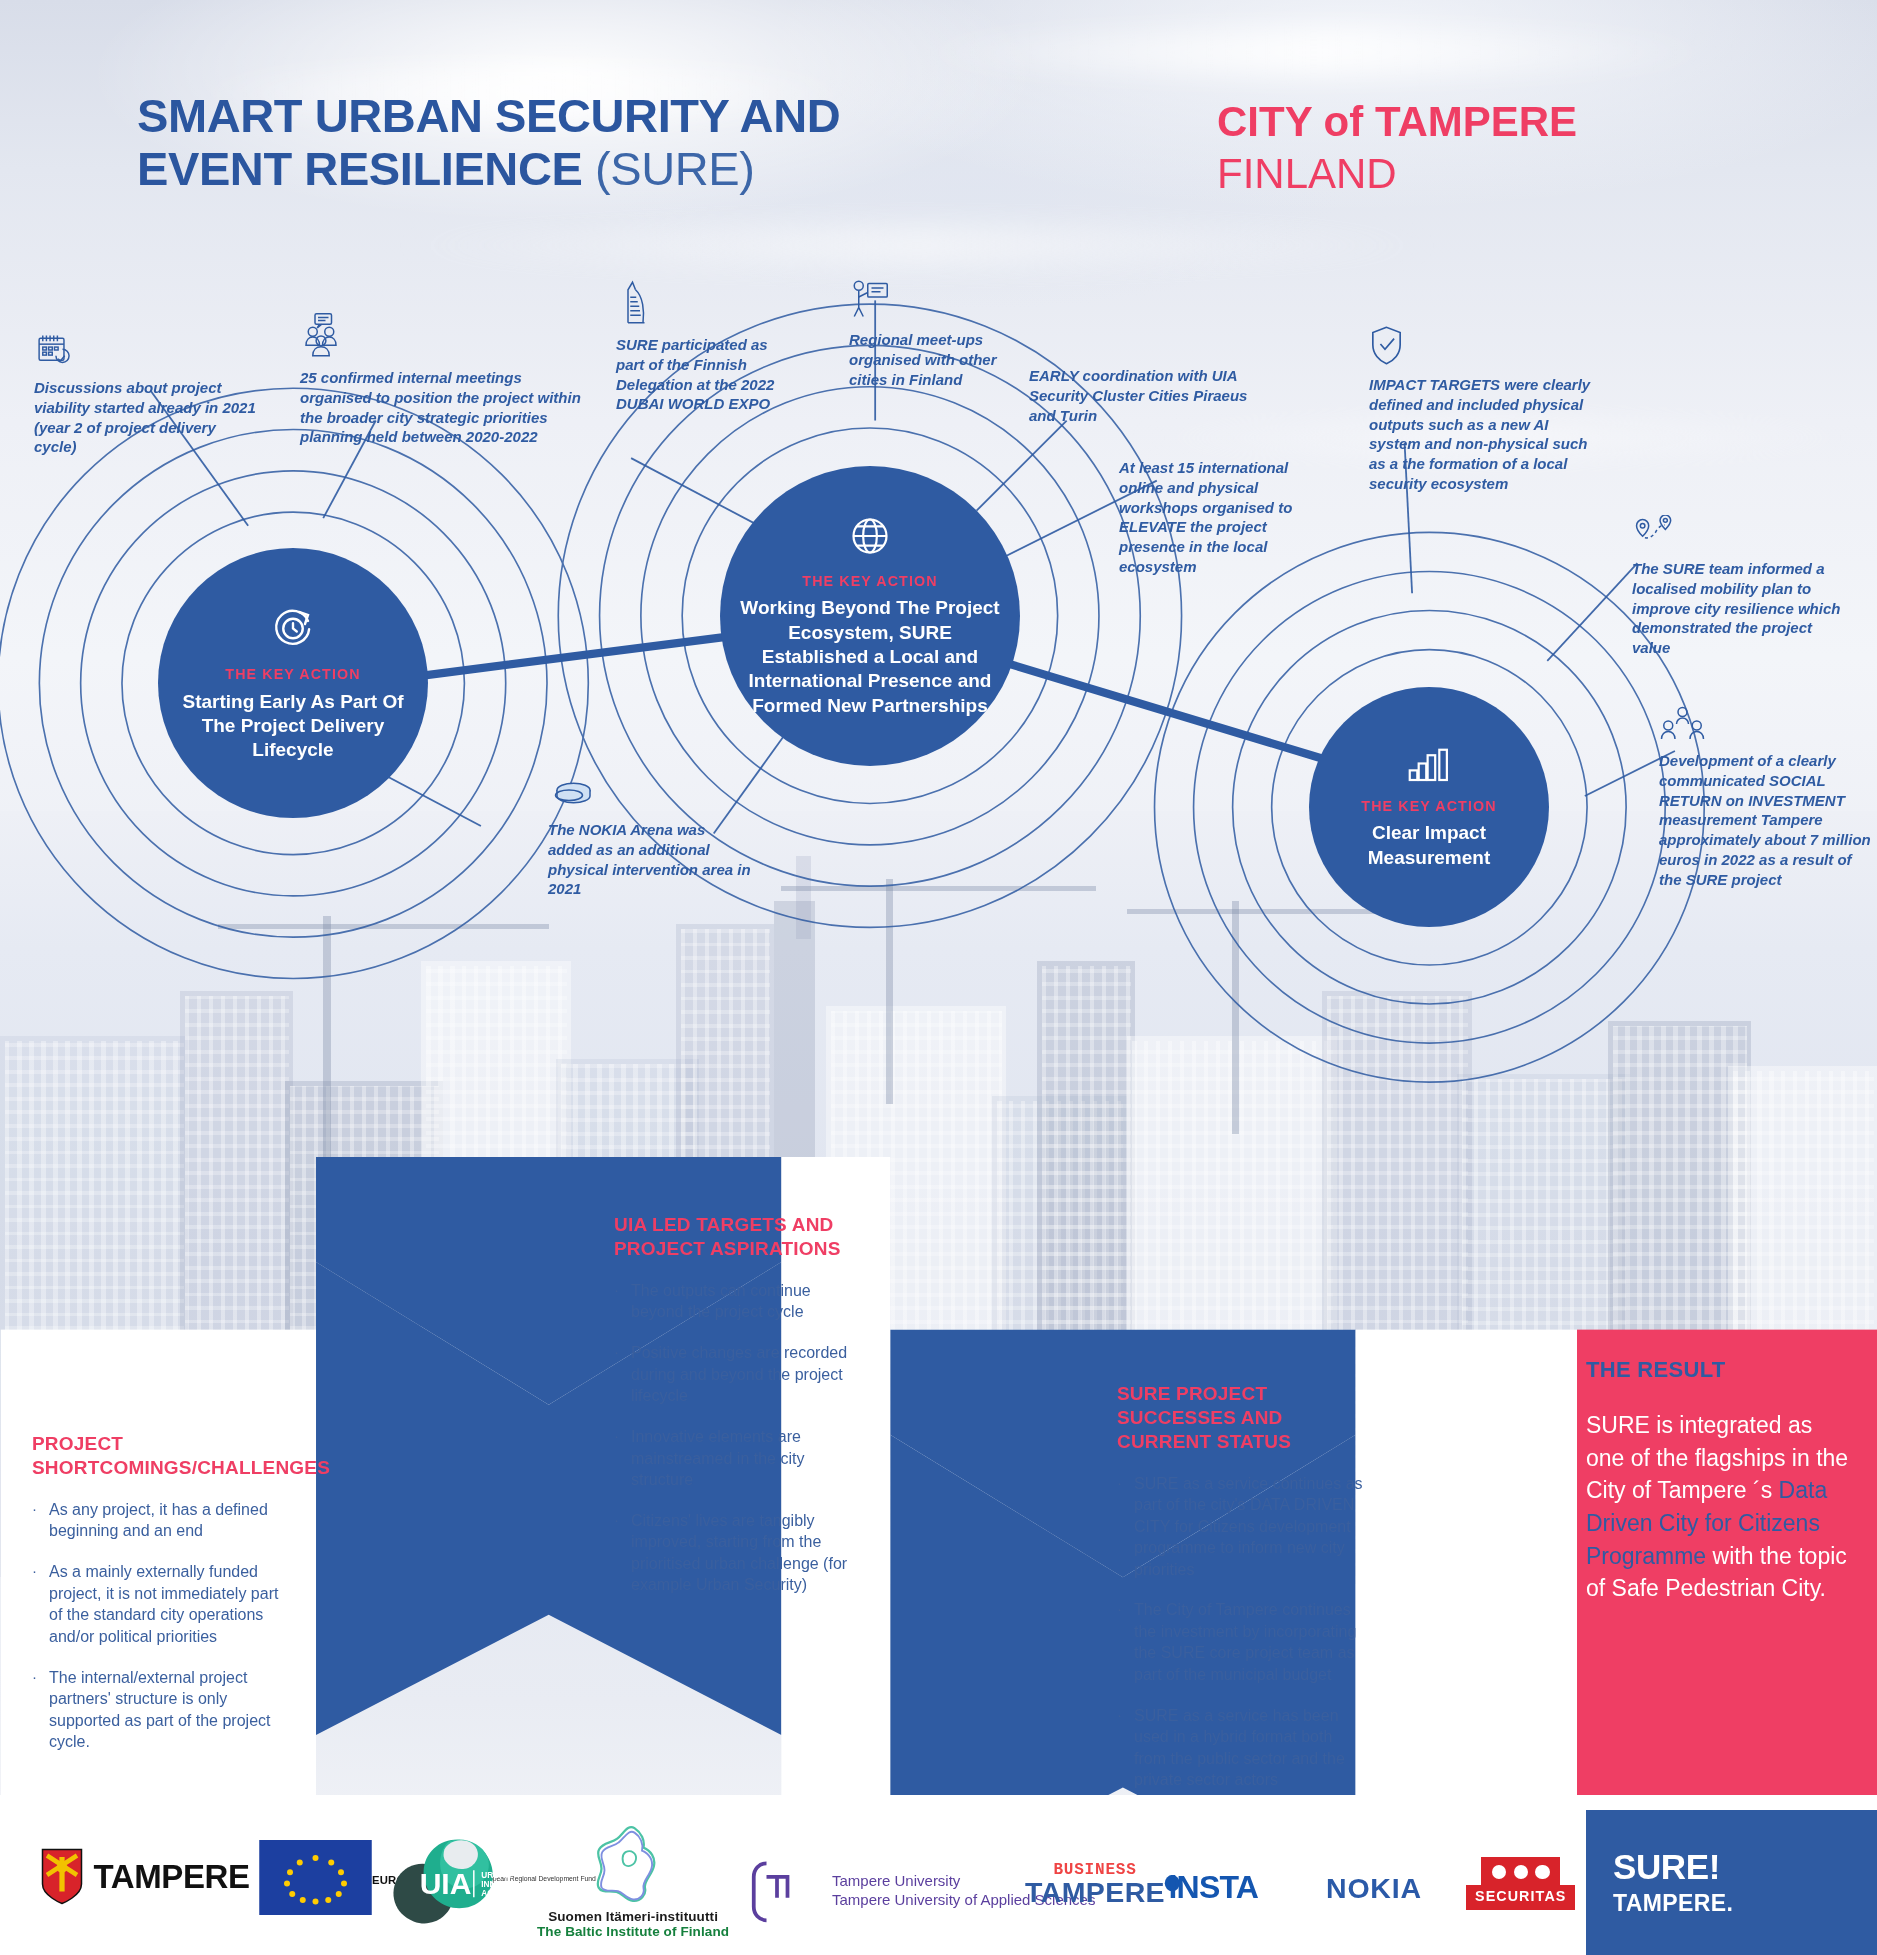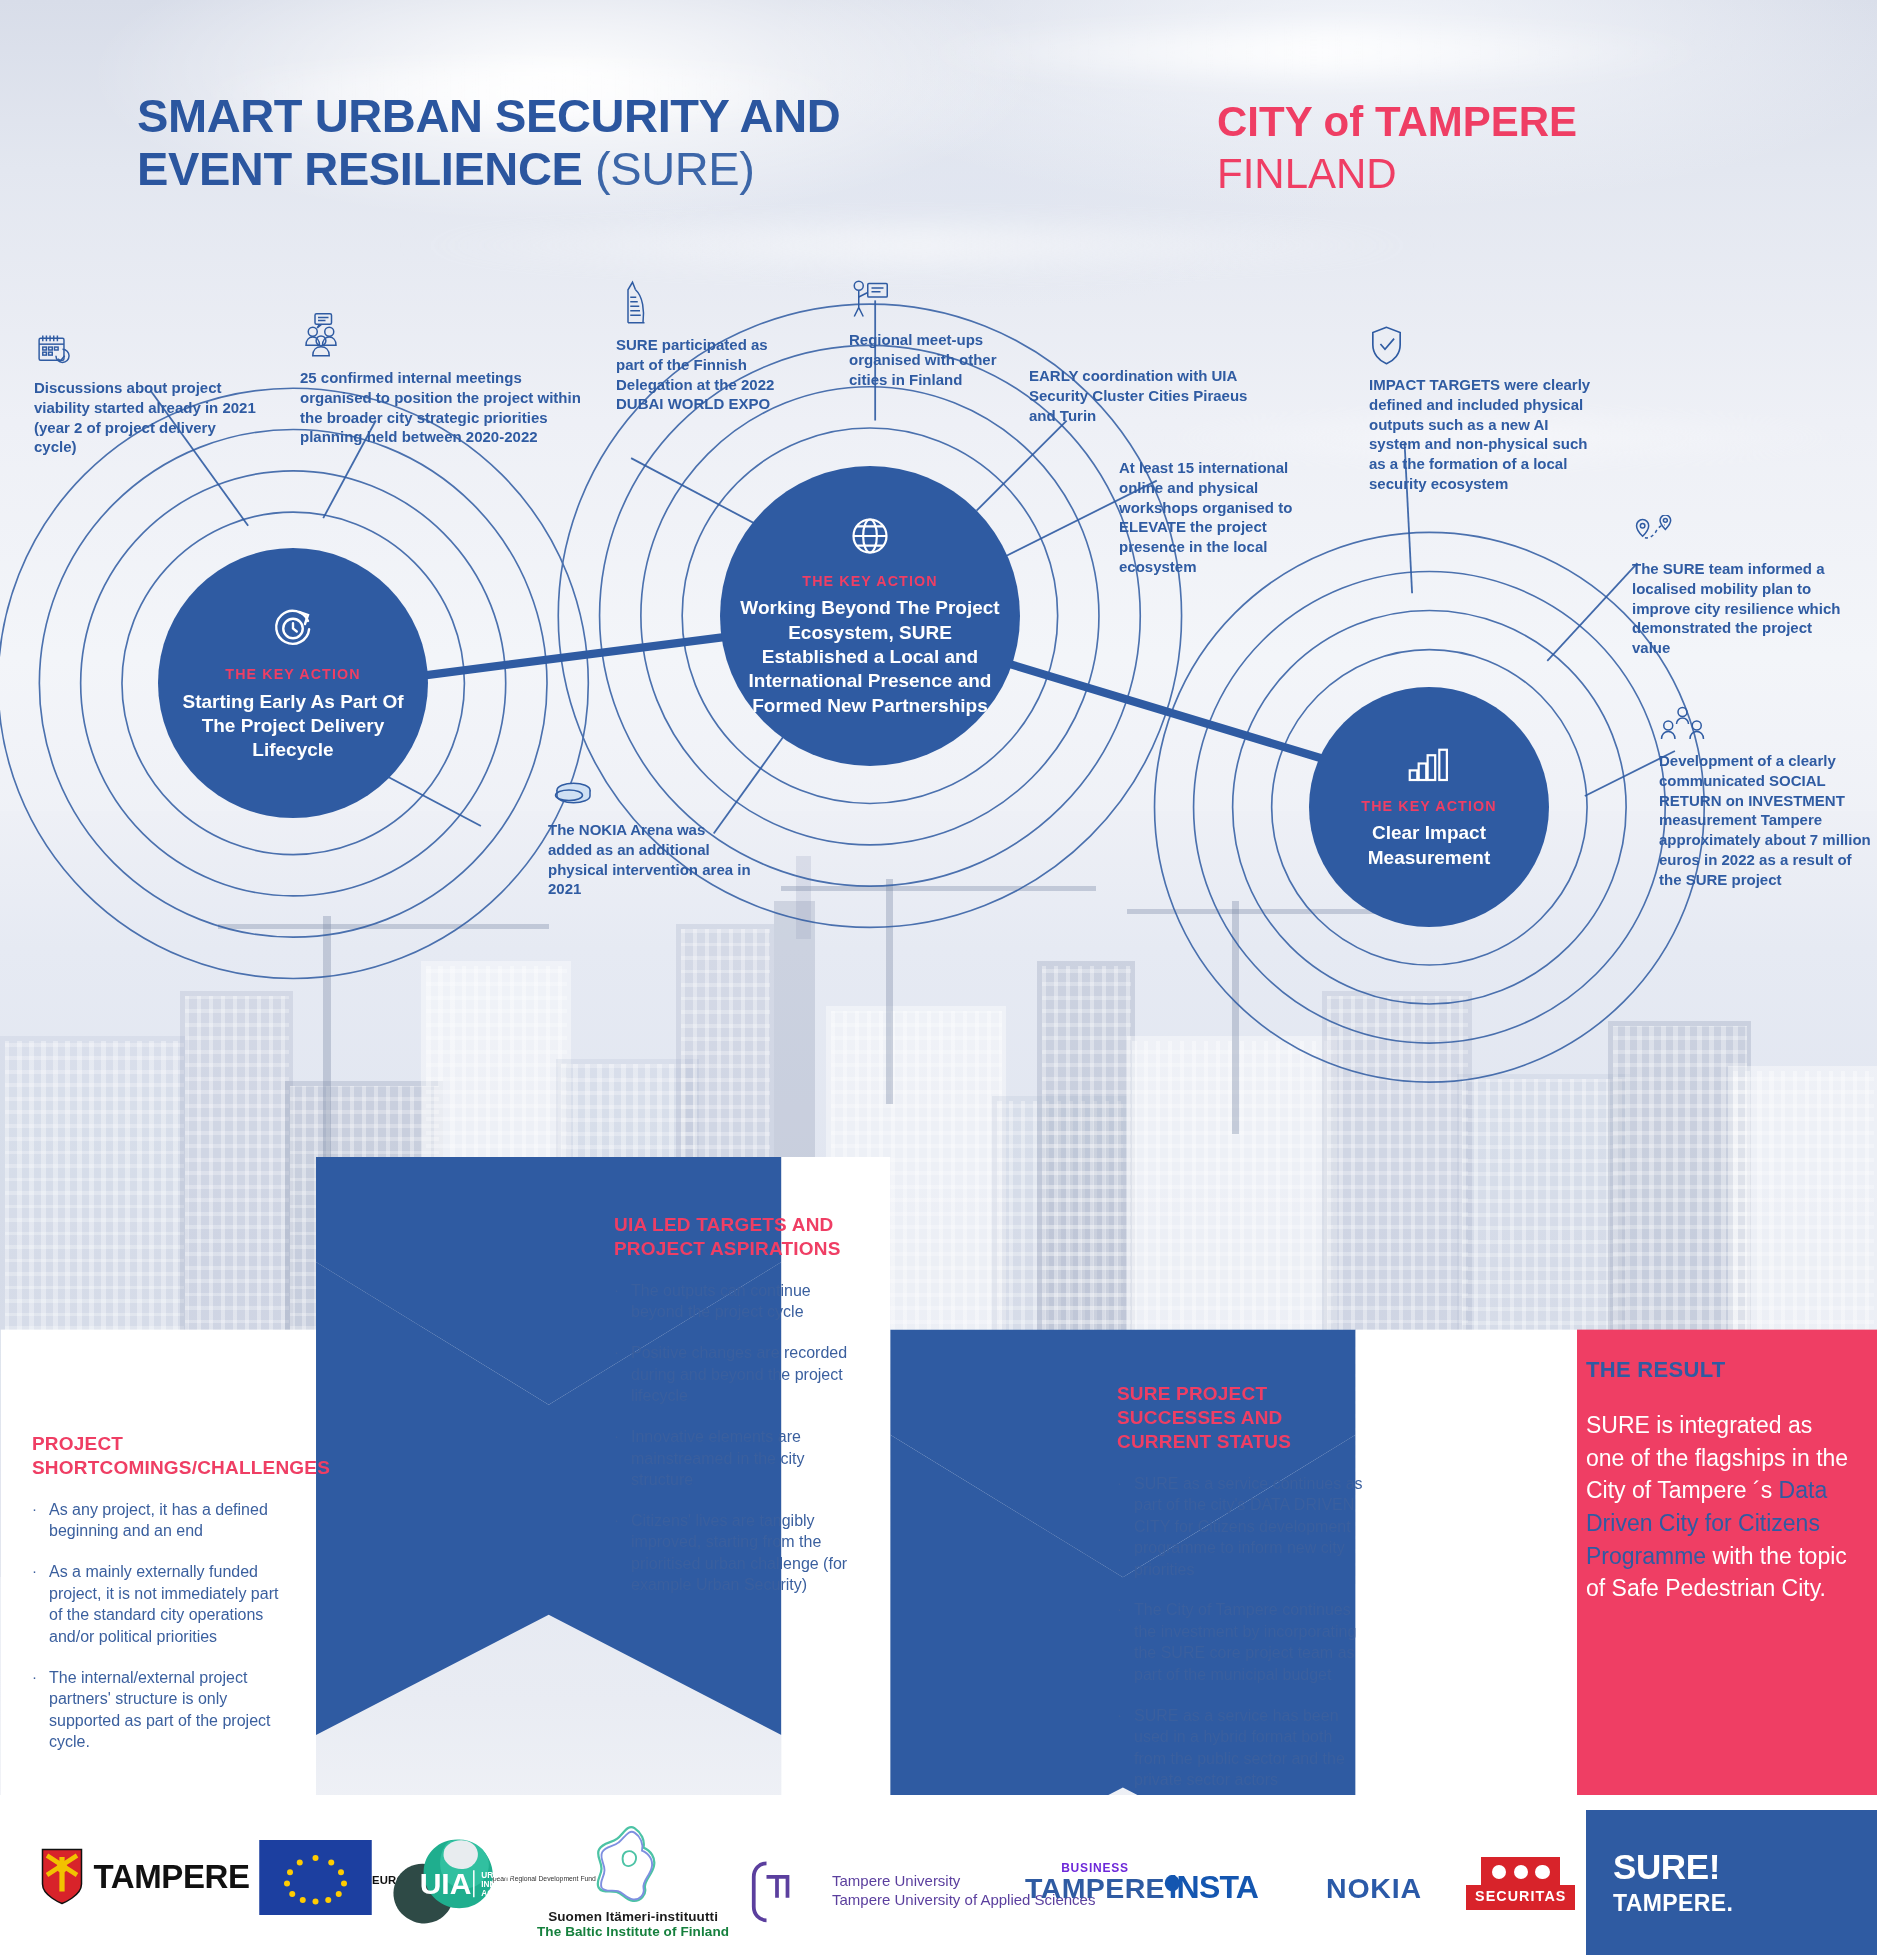--- a/index.html
+++ b/index.html
@@ -64,21 +64,21 @@
     display:flex; flex-direction:column; align-items:center; justify-content:center;
     color:#fff; text-align:center; z-index:6;
   }
   .node .ico { margin-bottom:12px; }
   .key-label {
     color:#ef3e64; font-weight:bold; letter-spacing:1.1px; font-size:14.3px; margin-bottom:7.5px;
   }
   .node-title { font-weight:bold; line-height:1.28; }
 
   
-  .callout { position:absolute; z-index:7; }
+  .callout { position:absolute; z-index:7;font-style:italic; }
   .callout .ctext {
     color:#2f5ba2; font-weight:bold; font-size:15px; line-height:1.32;
   }
   .callout .cico { margin-bottom:6px; }
 
   
   #banners { position:absolute; left:0; top:1157px; width:1878px; height:638px; z-index:4; }
   .panel { position:absolute; z-index:8; }
   .panel h3 {
     color:#ef3e64; font-size:19px; font-weight:bold; line-height:1.25; letter-spacing:0.2px;
@@ -95,21 +95,21 @@
 
   
   #footer { position:absolute; left:0; top:1810px; width:1878px; height:145px; z-index:9; background:#fff;}
   .logo { position:absolute; display:flex; align-items:center; }
   .tampere-word { font-size:33px; font-weight:bold; color:#111; letter-spacing:-0.4px; margin-left:10.5px;}
   .eu-cap { font-size:11.3px; font-weight:bold; color:#111; text-align:center; letter-spacing:0.2px;}
   .eu-sub { font-size:6.8px; color:#333; text-align:center; margin-top:1.5px;}
   .baltic1 { font-size:13.5px; font-weight:bold; color:#1b1b1b; letter-spacing:0.1px; }
   .baltic2 { font-size:13.5px; font-weight:bold; color:#15803d; letter-spacing:0.1px; }
   .tau1 { font-size:15px; color:#5b3f9e; line-height:1.25;}
-  .bt1 { font-size:12px; font-weight:bold; color:#6d28d9; letter-spacing:0.8px; line-height:.95;}
+  .bt1 { font-size:16px; font-weight:bold; color:#ef4444; letter-spacing:0.8px; line-height:.95;font-family:Liberation Mono, monospace;}
   .bt2 { font-size:28.5px; font-weight:bold; color:#2f5ba2; letter-spacing:0.4px; line-height:1;}
   .insta-w { font-size:32px; font-weight:bold; color:#1456b0; letter-spacing:-0.8px;}
   .nokia-w { font-size:28.5px; font-weight:bold; color:#2b5aa8; letter-spacing:0.8px;}
   .securitas-w { font-size:14.3px; font-weight:bold; color:#ffffff; letter-spacing:1.1px;}
   .sure-badge { position:absolute; background:#2f5ba2; display:flex; flex-direction:column; justify-content:center; padding-left:27px;}
   .sure-badge .s1 { color:#fff; font-size:35px; font-weight:bold; letter-spacing:-0.4px; line-height:1;}
   .sure-badge .s2 { color:#fff; font-size:23px; font-weight:bold; letter-spacing:0.4px; margin-top:6px;}
 </style>
 </head>
 <body>

